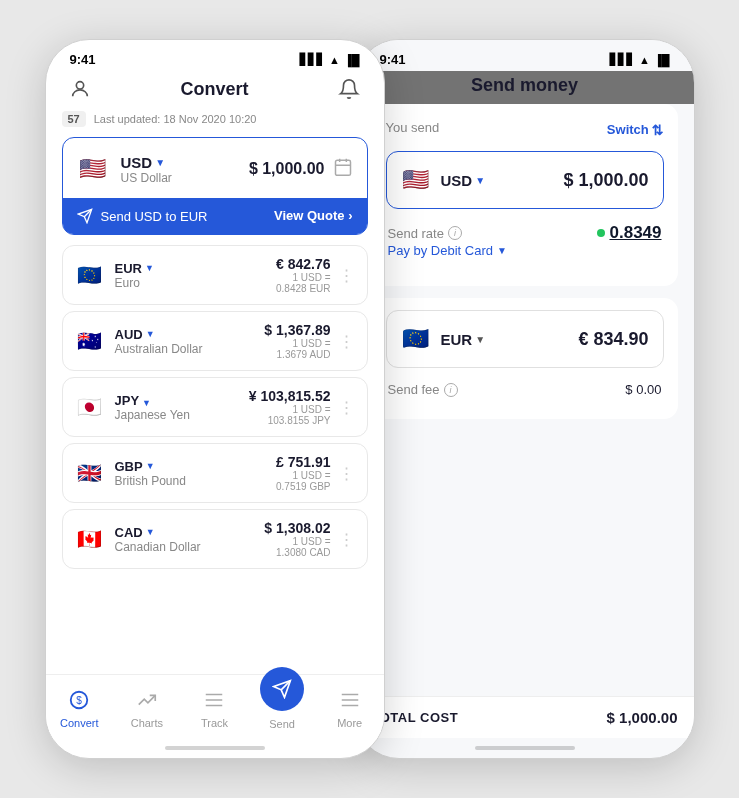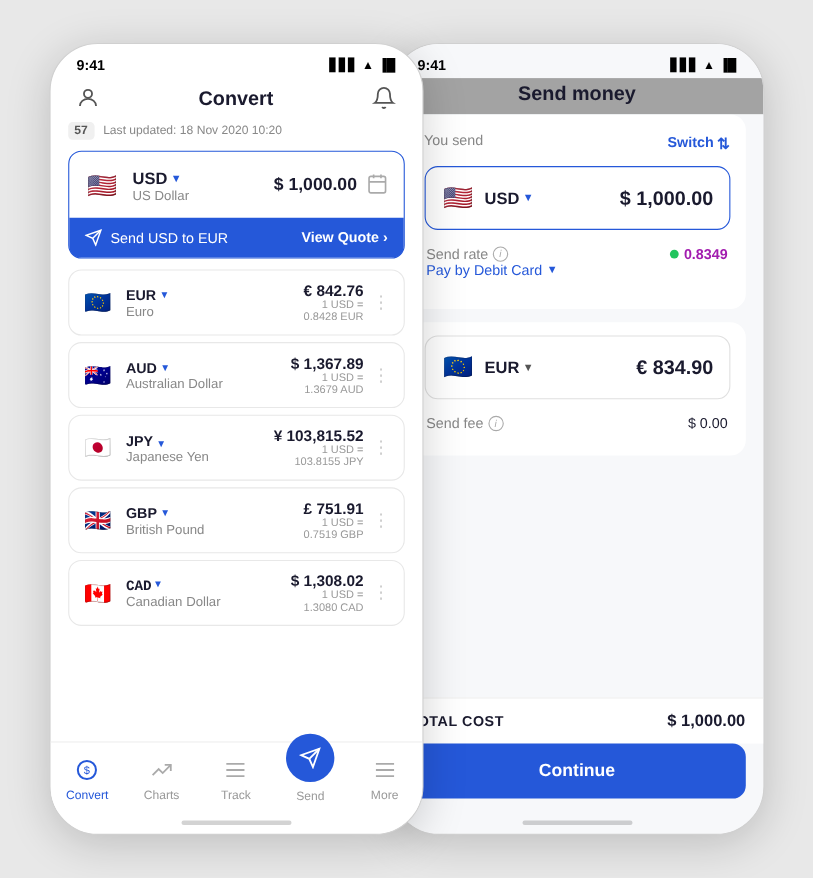--- a/index.html
+++ b/index.html
@@ -332,26 +332,27 @@
       padding: 0 2px;
     }
     .send-rate-label {
       font-size: 13px;
       color: #888;
       display: flex;
       align-items: center;
       gap: 4px;
     }
     .send-rate-value {
-      font-size: 13px;
-      color: #a21caf;
+      font-size: 17px;
+      color: #0f172a;
       font-weight: 600;
       display: flex;
       align-items: center;
       gap: 5px;
+      text-decoration: underline;
     }
     .green-dot {
       width: 8px;
       height: 8px;
       background: #22c55e;
       border-radius: 50%;
       display: inline-block;
     }
     .pay-method {
       font-size: 13px;
@@ -584,21 +585,21 @@
               <div class="amount-rate">1 USD =<br>0.7519 GBP</div>
             </div>
             <span class="three-dots">⋮</span>
           </div>
         </div>
 
         <div class="currency-item">
           <div class="currency-item-left">
             <div class="flag-circle" style="width:30px;height:30px;font-size:20px;">🇨🇦</div>
             <div class="currency-info">
-              <span class="currency-code" style="font-size:13px;font-family:Liberation Mono, monospace;">CAD <span style="font-size:9px;color:#2558d9;">▼</span></span>
+              <span class="currency-code" style="font-size:13px;">CAD <span style="font-size:9px;color:#2558d9;">▼</span></span>
               <span class="currency-name">Canadian Dollar</span>
             </div>
           </div>
           <div class="currency-item-right">
             <div class="currency-item-amount">
               <div class="amount-main">$ 1,308.02</div>
               <div class="amount-rate">1 USD =<br>1.3080 CAD</div>
             </div>
             <span class="three-dots">⋮</span>
           </div>
@@ -664,21 +665,21 @@
 
     <div class="status-bar" style="background:#f7f8fa;">
       <span>9:41</span>
       <div class="status-icons">
         <span>▋▋▋</span>
         <span>▲</span>
         <span>▐█</span>
       </div>
     </div>
 
-    <div class="nav-header" style="background:#a3a3a3;">
+    <div class="nav-header" style="background:#737373;">
       <div style="width:28px;"></div>
       <span class="nav-title">Send money</span>
       <div style="width:28px;"></div>
     </div>
 
     <div class="send-content" style="background:#f7f8fa;">
 
       <div style="background:#fff;border-radius:14px;padding:12px 14px;margin-bottom:12px;">
         <div class="send-section-header">
           <span class="section-label">You send</span>
@@ -739,20 +740,19 @@
           <span class="send-fee-value">$ 0.00</span>
         </div>
       </div>
     </div>
 
     <div class="total-cost-bar" style="background:#fff;">
       <span class="total-cost-label">TOTAL COST</span>
       <span class="total-cost-value">$ 1,000.00</span>
     </div>
 
-    <button class="continue-btn">Continue</button>
 
     <div class="home-indicator">
       <div class="home-bar"></div>
     </div>
   </div>
 
 </div>
 
 </body></html>

